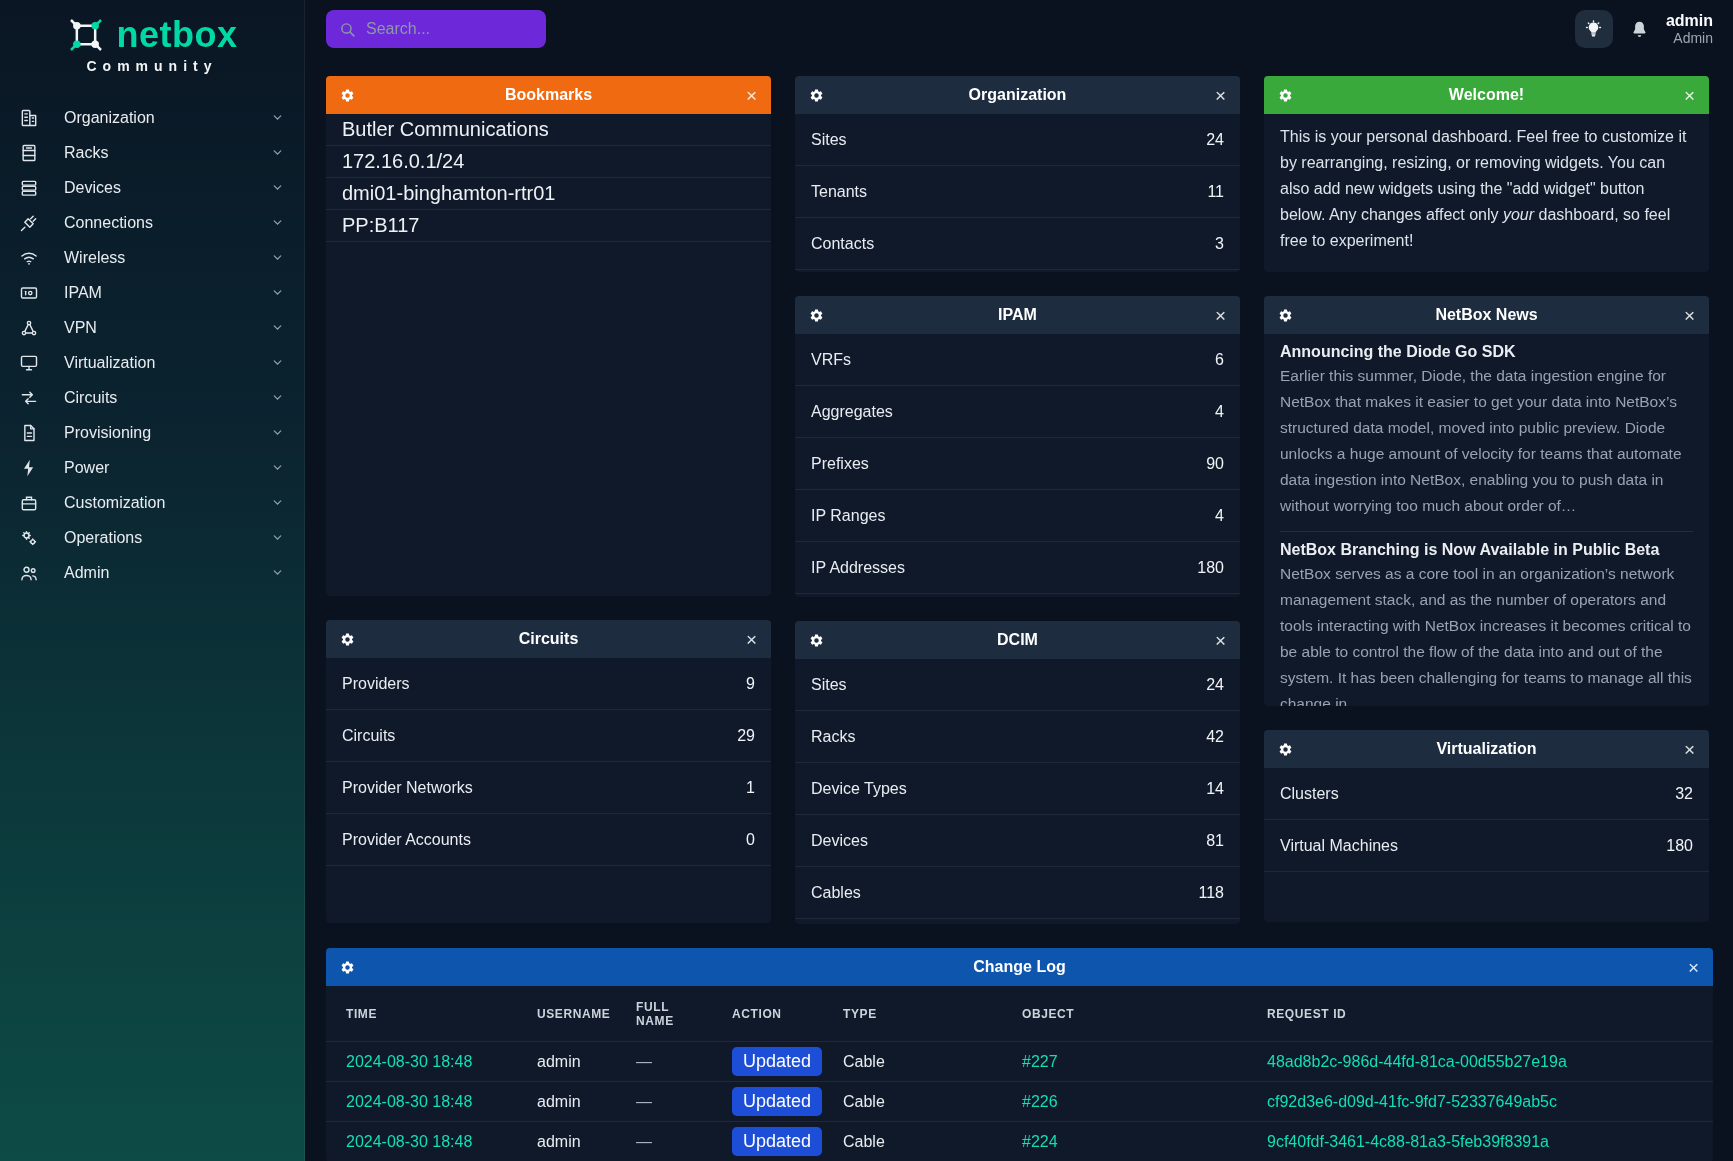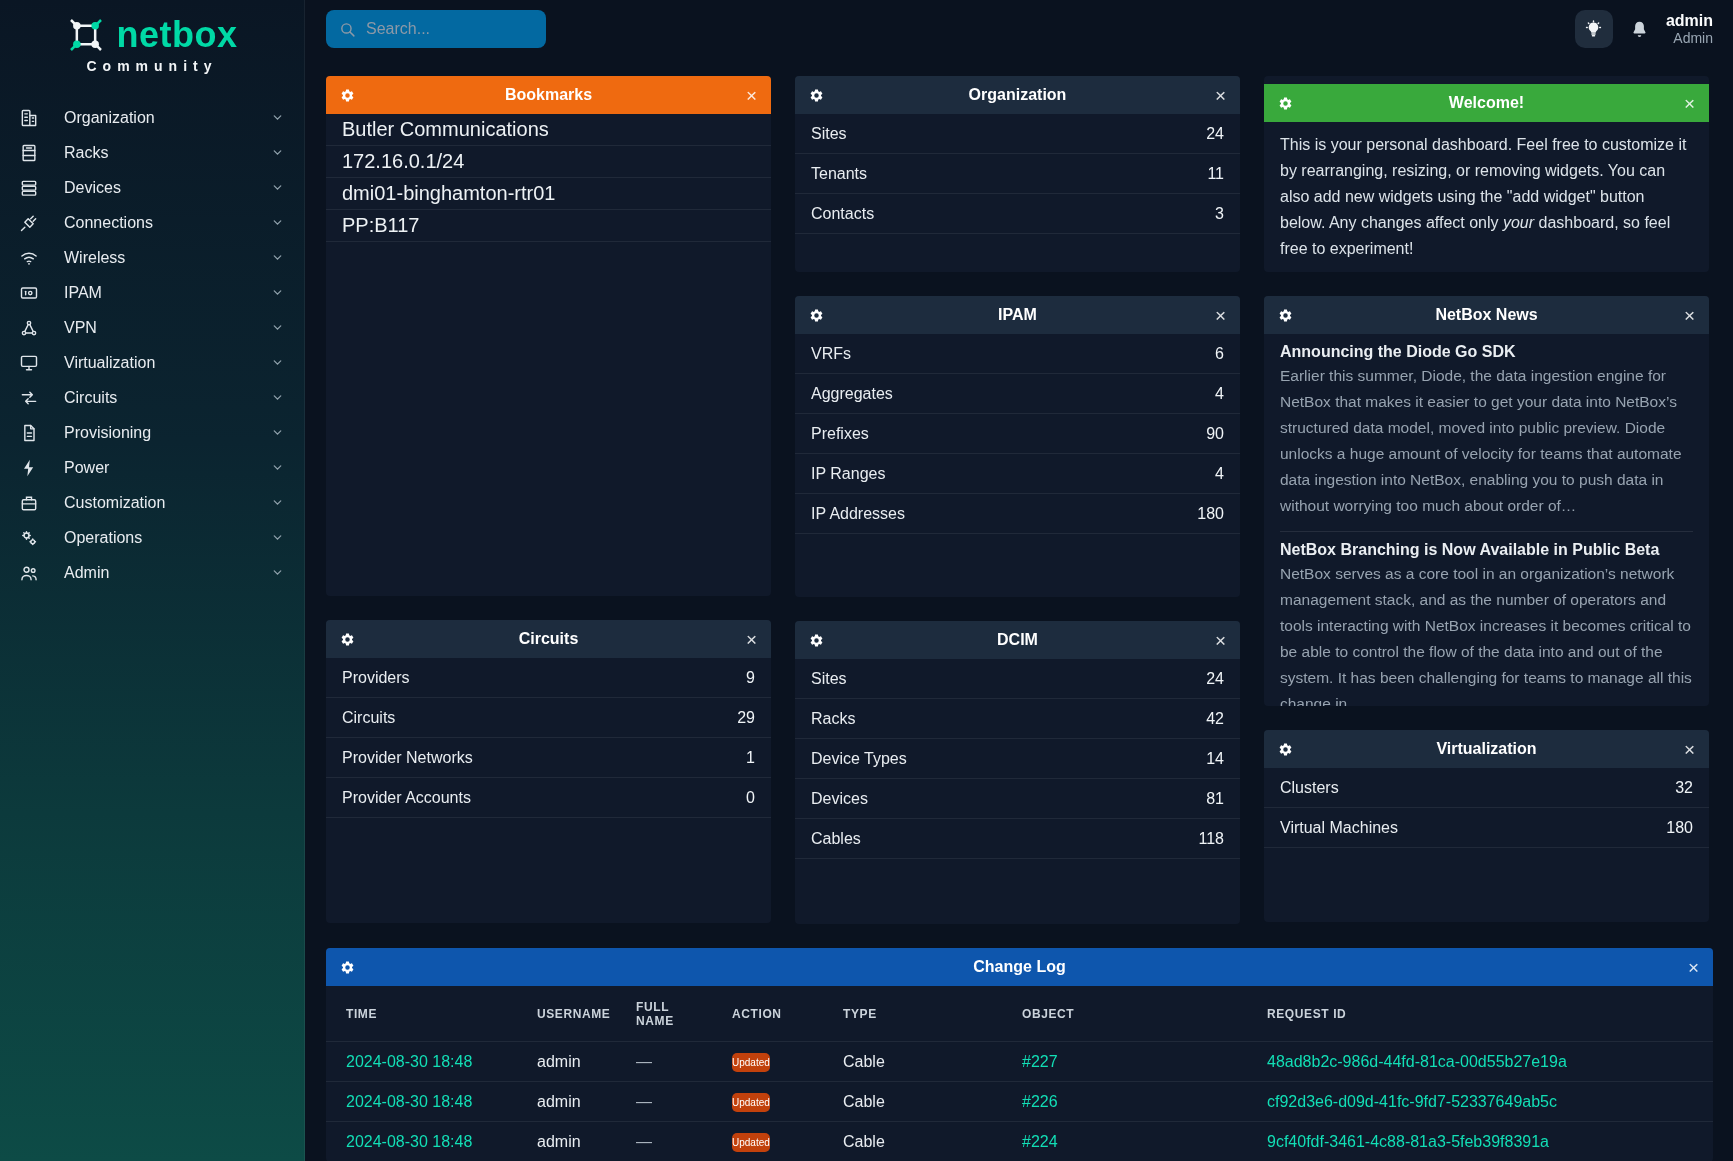--- a/index.html
+++ b/index.html
@@ -26,21 +26,21 @@
     display:flex; align-items:center; height:35px; padding:0 20px 0 18px;
     font-size:16px; color:#e8ecf0; cursor:pointer;
   }
   .nav-item .nico { width:22px; display:flex; justify-content:center; color:#dfe5ea; }
   .nav-item .nlabel { margin-left:24px; }
   .nav-item .chev { margin-left:auto; color:#8fa0ab; display:flex; }
   
   .content { flex:1; display:flex; flex-direction:column; }
   .topbar { height:58px; display:flex; align-items:center; padding:0 20px 0 21px; flex-shrink:0; }
   .search {
-    width:220px; height:38px; background:#0369a1; border-radius:8px;
+    width:220px; height:38px; background:#6d28d9; border-radius:8px;
     display:flex; align-items:center; gap:10px; padding:0 13px; color:#8d99a7;
   }
   .search input {
     background:transparent; border:none; outline:none; color:#dfe5ea;
     font-size:16px; font-family:inherit; width:150px;
   }
   .search input::placeholder { color:#8d99a7; }
   .top-right { margin-left:auto; display:flex; align-items:center; gap:16px; }
   .theme-btn { width:38px; height:38px; border-radius:10px; background:#202d3d;
     display:flex; align-items:center; justify-content:center; color:#f4f6f8; cursor:pointer; }
@@ -60,27 +60,27 @@
   .card-hd.orange { background:#ef6a10; }
   .card-hd.green  { background:#39a93c; }
   .card-hd.blue   { background:#0e56ad; }
   .card-title {
     position:absolute; left:50%; transform:translateX(-50%);
     font-size:16px; font-weight:600; color:#ffffff; white-space:nowrap;
   }
   .gear { display:flex; color:#ffffff; cursor:pointer; }
   .close { margin-left:auto; color:rgba(255,255,255,.85); font-size:19px; cursor:pointer; line-height:1; }
   .h-bookmarks { height:520px; }
-  .h-org { height:196px; }  .h-welcome { height:196px;justify-content:flex-end; }
+  .h-org { height:196px; }  .h-welcome { height:196px; }
   .h-ipam { height:301px; } .h-news { height:410px; }
   .h-circ { height:303px; } .h-dcim { height:303px; }
   .h-virt { height:192px; }
   .srow {
     display:flex; align-items:center; justify-content:space-between;
-    height:40px; padding:0 16px; border-bottom:1px solid rgba(255,255,255,.07);
+    height:52px; padding:0 16px; border-bottom:1px solid rgba(255,255,255,.07);
     font-size:16px; flex-shrink:0;
   }
   .srow .lbl { color:#e9edf1; cursor:pointer; }
   .srow .val { color:#f0f4f7; font-weight:500; }
   .bm-item {
     display:flex; align-items:center; height:32px; padding:4px 16px;
     border-bottom:1px solid rgba(255,255,255,.07); font-size:20px; color:#eef2f5; cursor:pointer; flex-shrink:0;
   }
   .welcome-body { padding:10px 16px; font-size:16px; line-height:26px; color:#dce3e9; }
   .news-wrap { padding:0 16px; }
@@ -95,22 +95,22 @@
     text-align:left; font-size:12px; font-weight:bold; letter-spacing:.6px;
     color:#cbd3db; padding:14px 8px 13px 20px; text-transform:uppercase;
   }
   tbody td {
     padding:0 8px 0 20px; height:40px; font-size:16px; color:#e9edf1;
     border-top:1px solid rgba(255,255,255,.07); white-space:nowrap; overflow:hidden;
   }
   .tlink { color:#12dfb6; cursor:pointer; }
   .dash { color:#aeb8c2; }
   .badge {
-    display:inline-block; background:#c2410c; color:#fff; border-radius:5px;
-    padding:4px 0; font-size:10px; font-weight:500; cursor:default;
+    display:inline-block; background:#1d4ed8; color:#fff; border-radius:5px;
+    padding:4px 11px; font-size:18px; font-weight:500; cursor:default;
   }
 </style>
 </head>
 <body>
 
 <aside class="sidebar">
   <div class="brand">
     <div class="brand-row">
       <span style="display:flex">
         <svg width="40" height="40" viewBox="0 0 48 48" fill="none">

